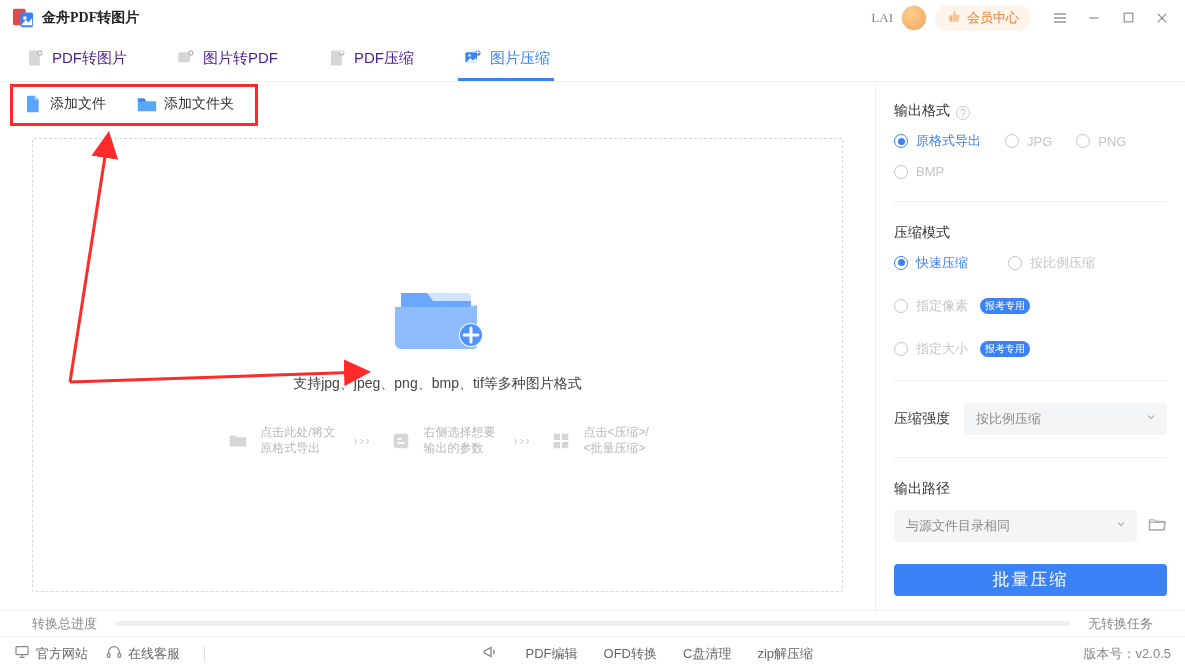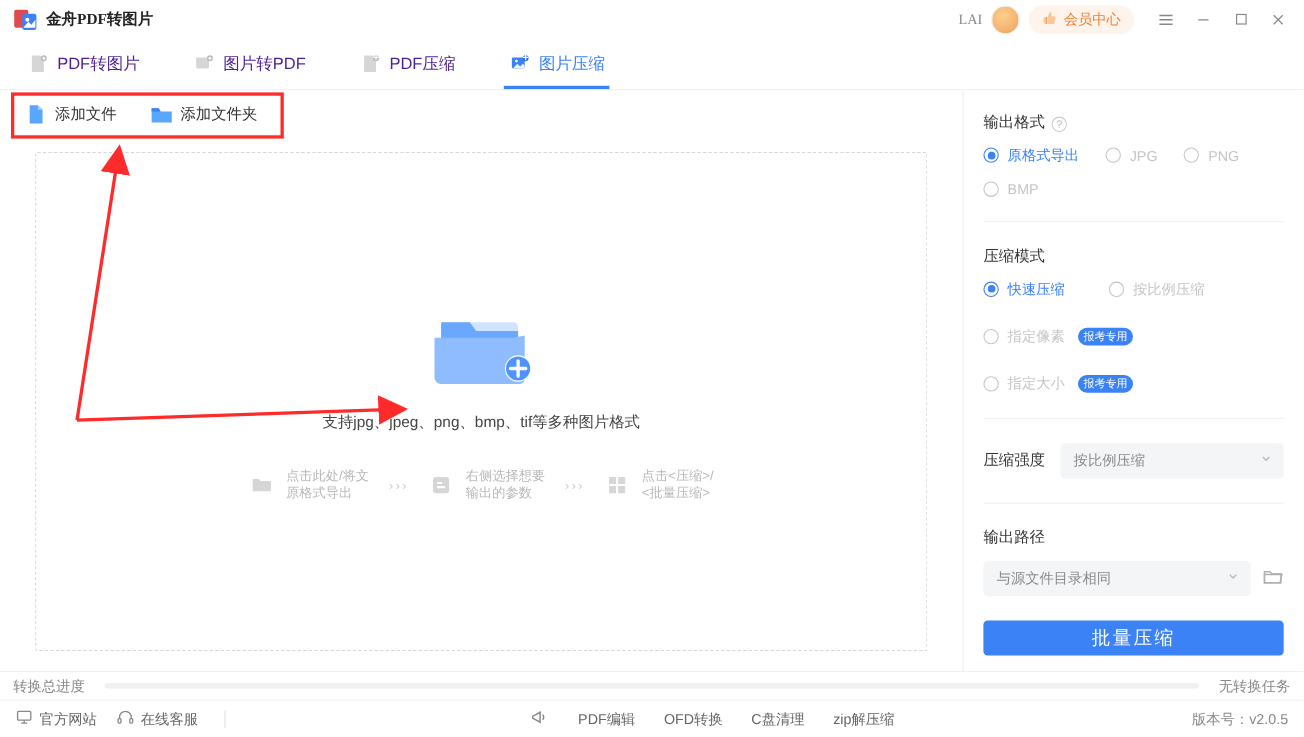--- a/index.html
+++ b/index.html
@@ -149,21 +149,21 @@
     width: 100%; height: 38px;
     background: #3b82f6; color: #fff;
     border: none; border-radius: 4px;
     font-size: 17px; letter-spacing: 2px;
     cursor: pointer;
   }
 
   
   .progress-row {
     height: 26px; display:flex; align-items:center;
-    padding: 0 12px; border-top: 1px solid #f0f0f0;
+    padding: 0 32px; border-top: 1px solid #f0f0f0;
     font-size: 13px; color: #888; justify-content: space-between;
   }
   .progress-bar-track { flex:1; height:5px; background:#f0f0f0; border-radius:3px; margin:0 18px; }
 
   
   .footer {
     height: 34px; border-top: 1px solid #f0f0f0;
     display:flex; align-items:center; padding: 0 14px;
     font-size: 13px; color: #666;
   }

